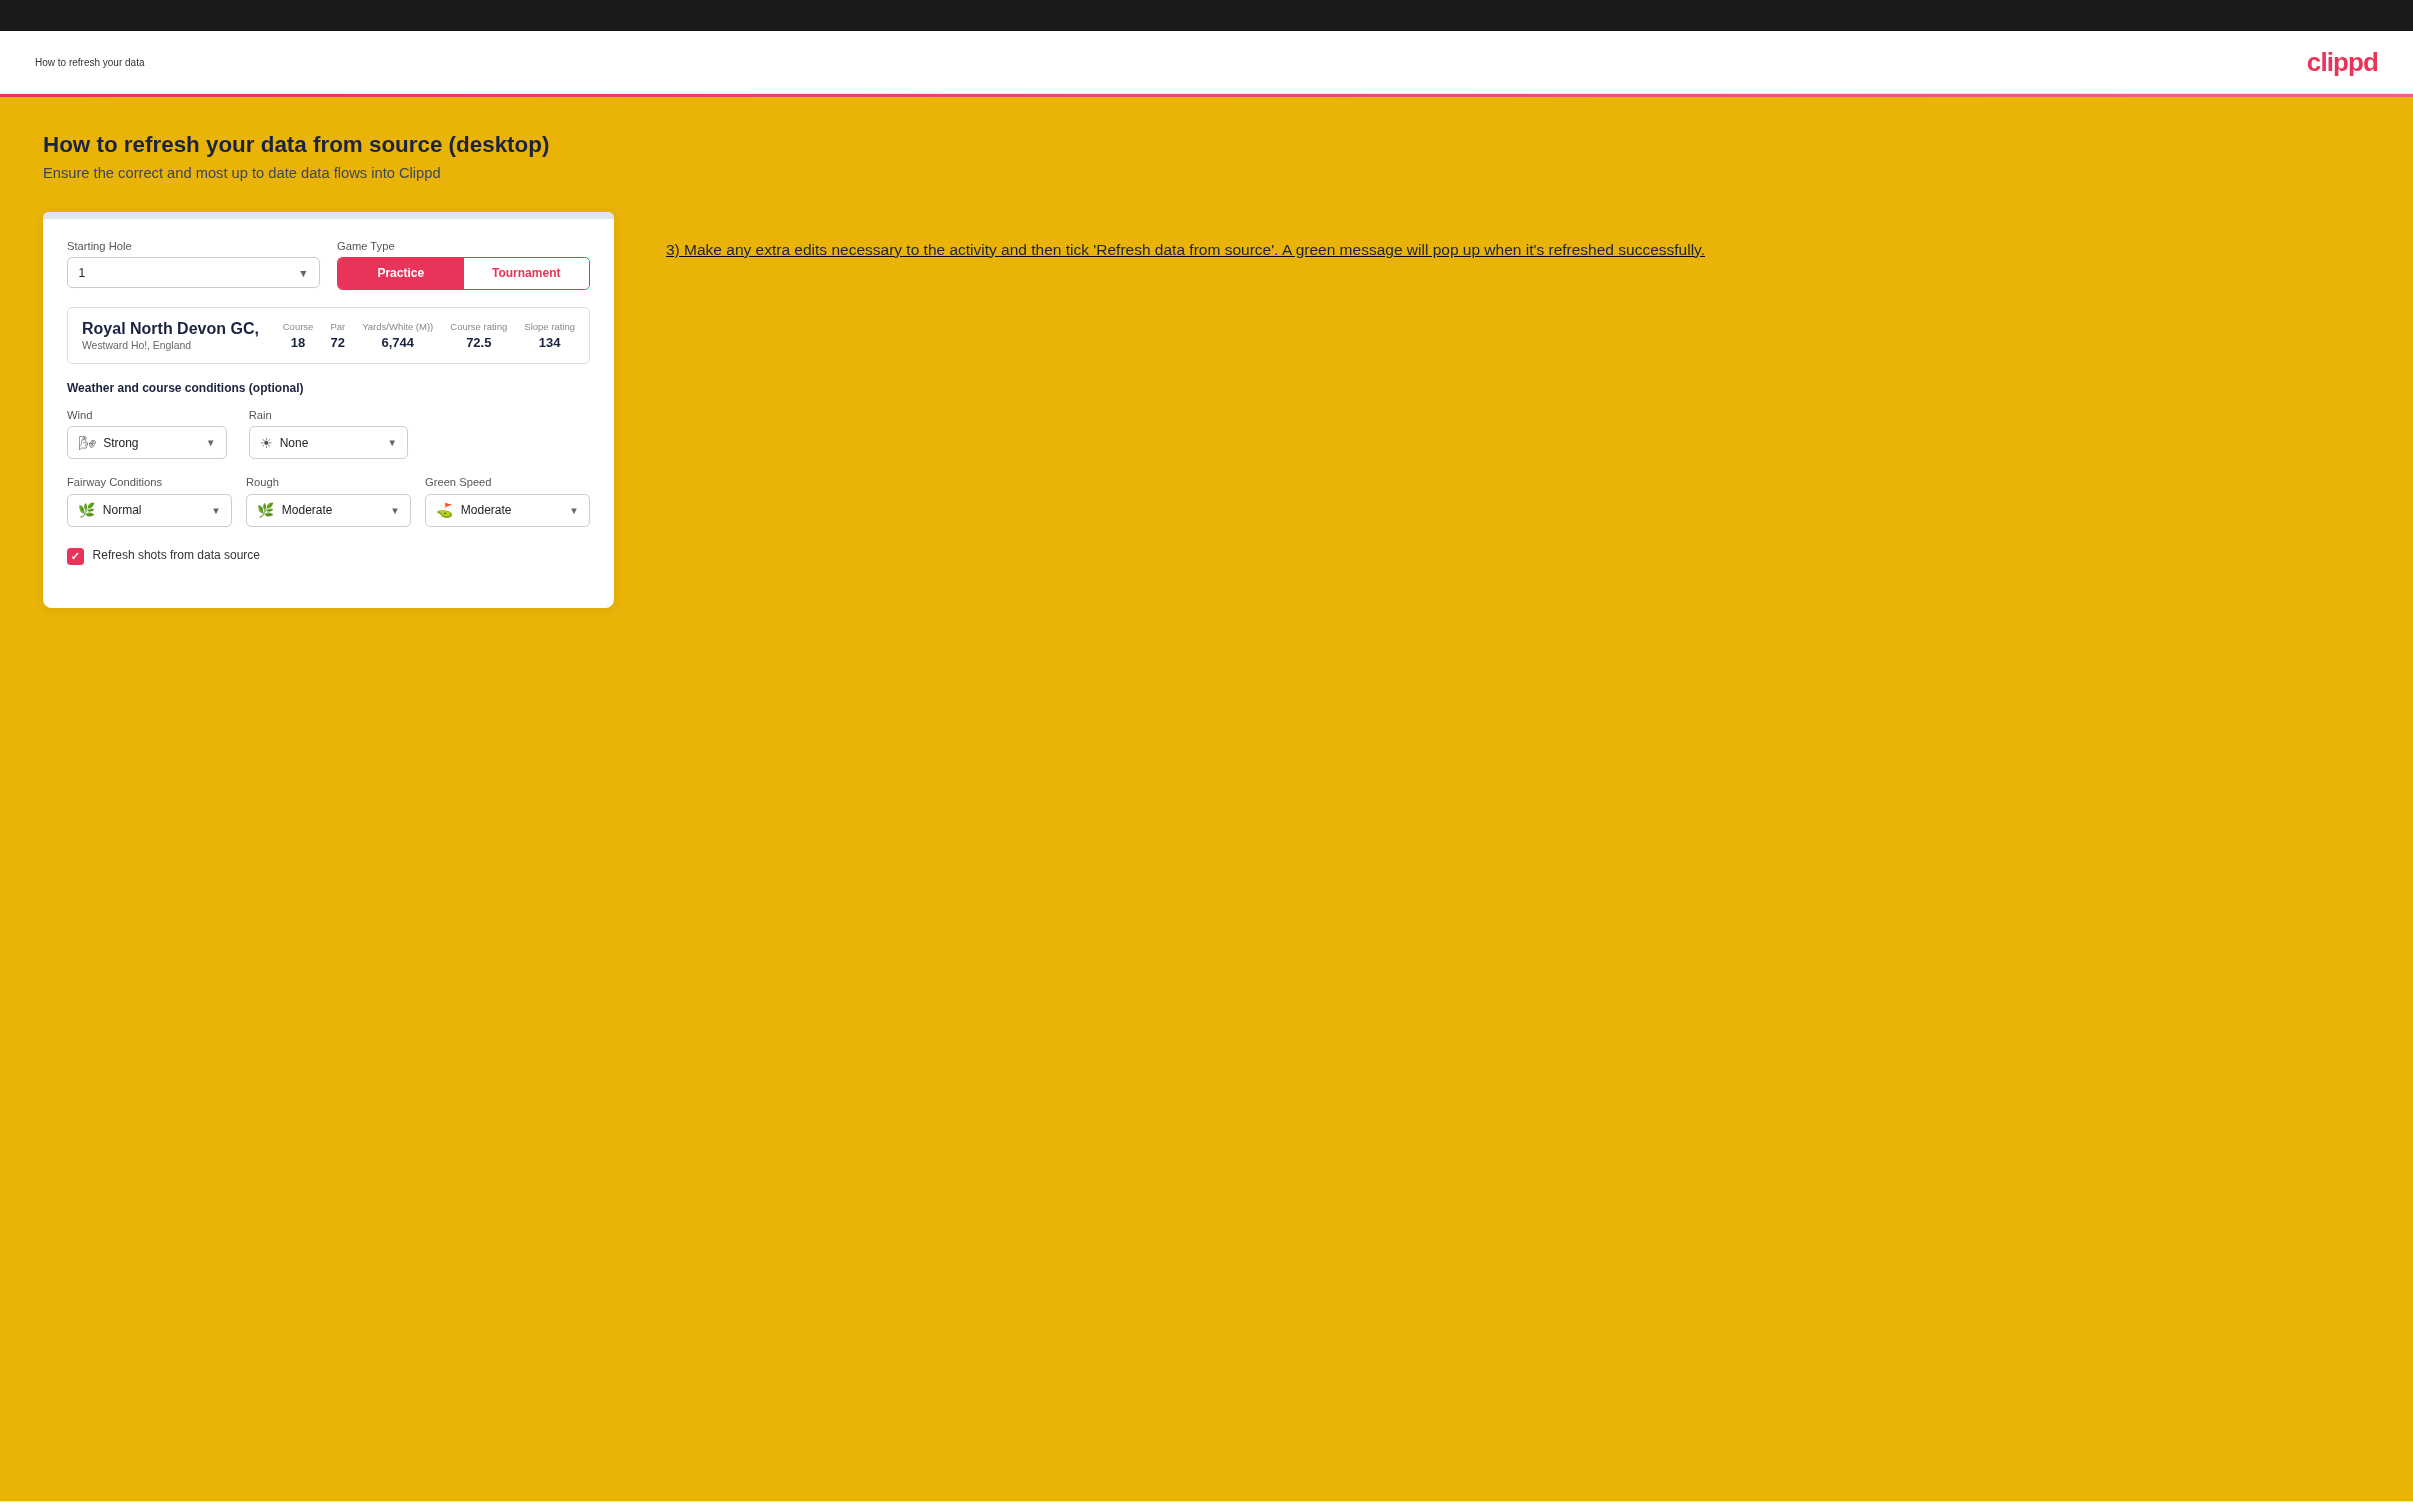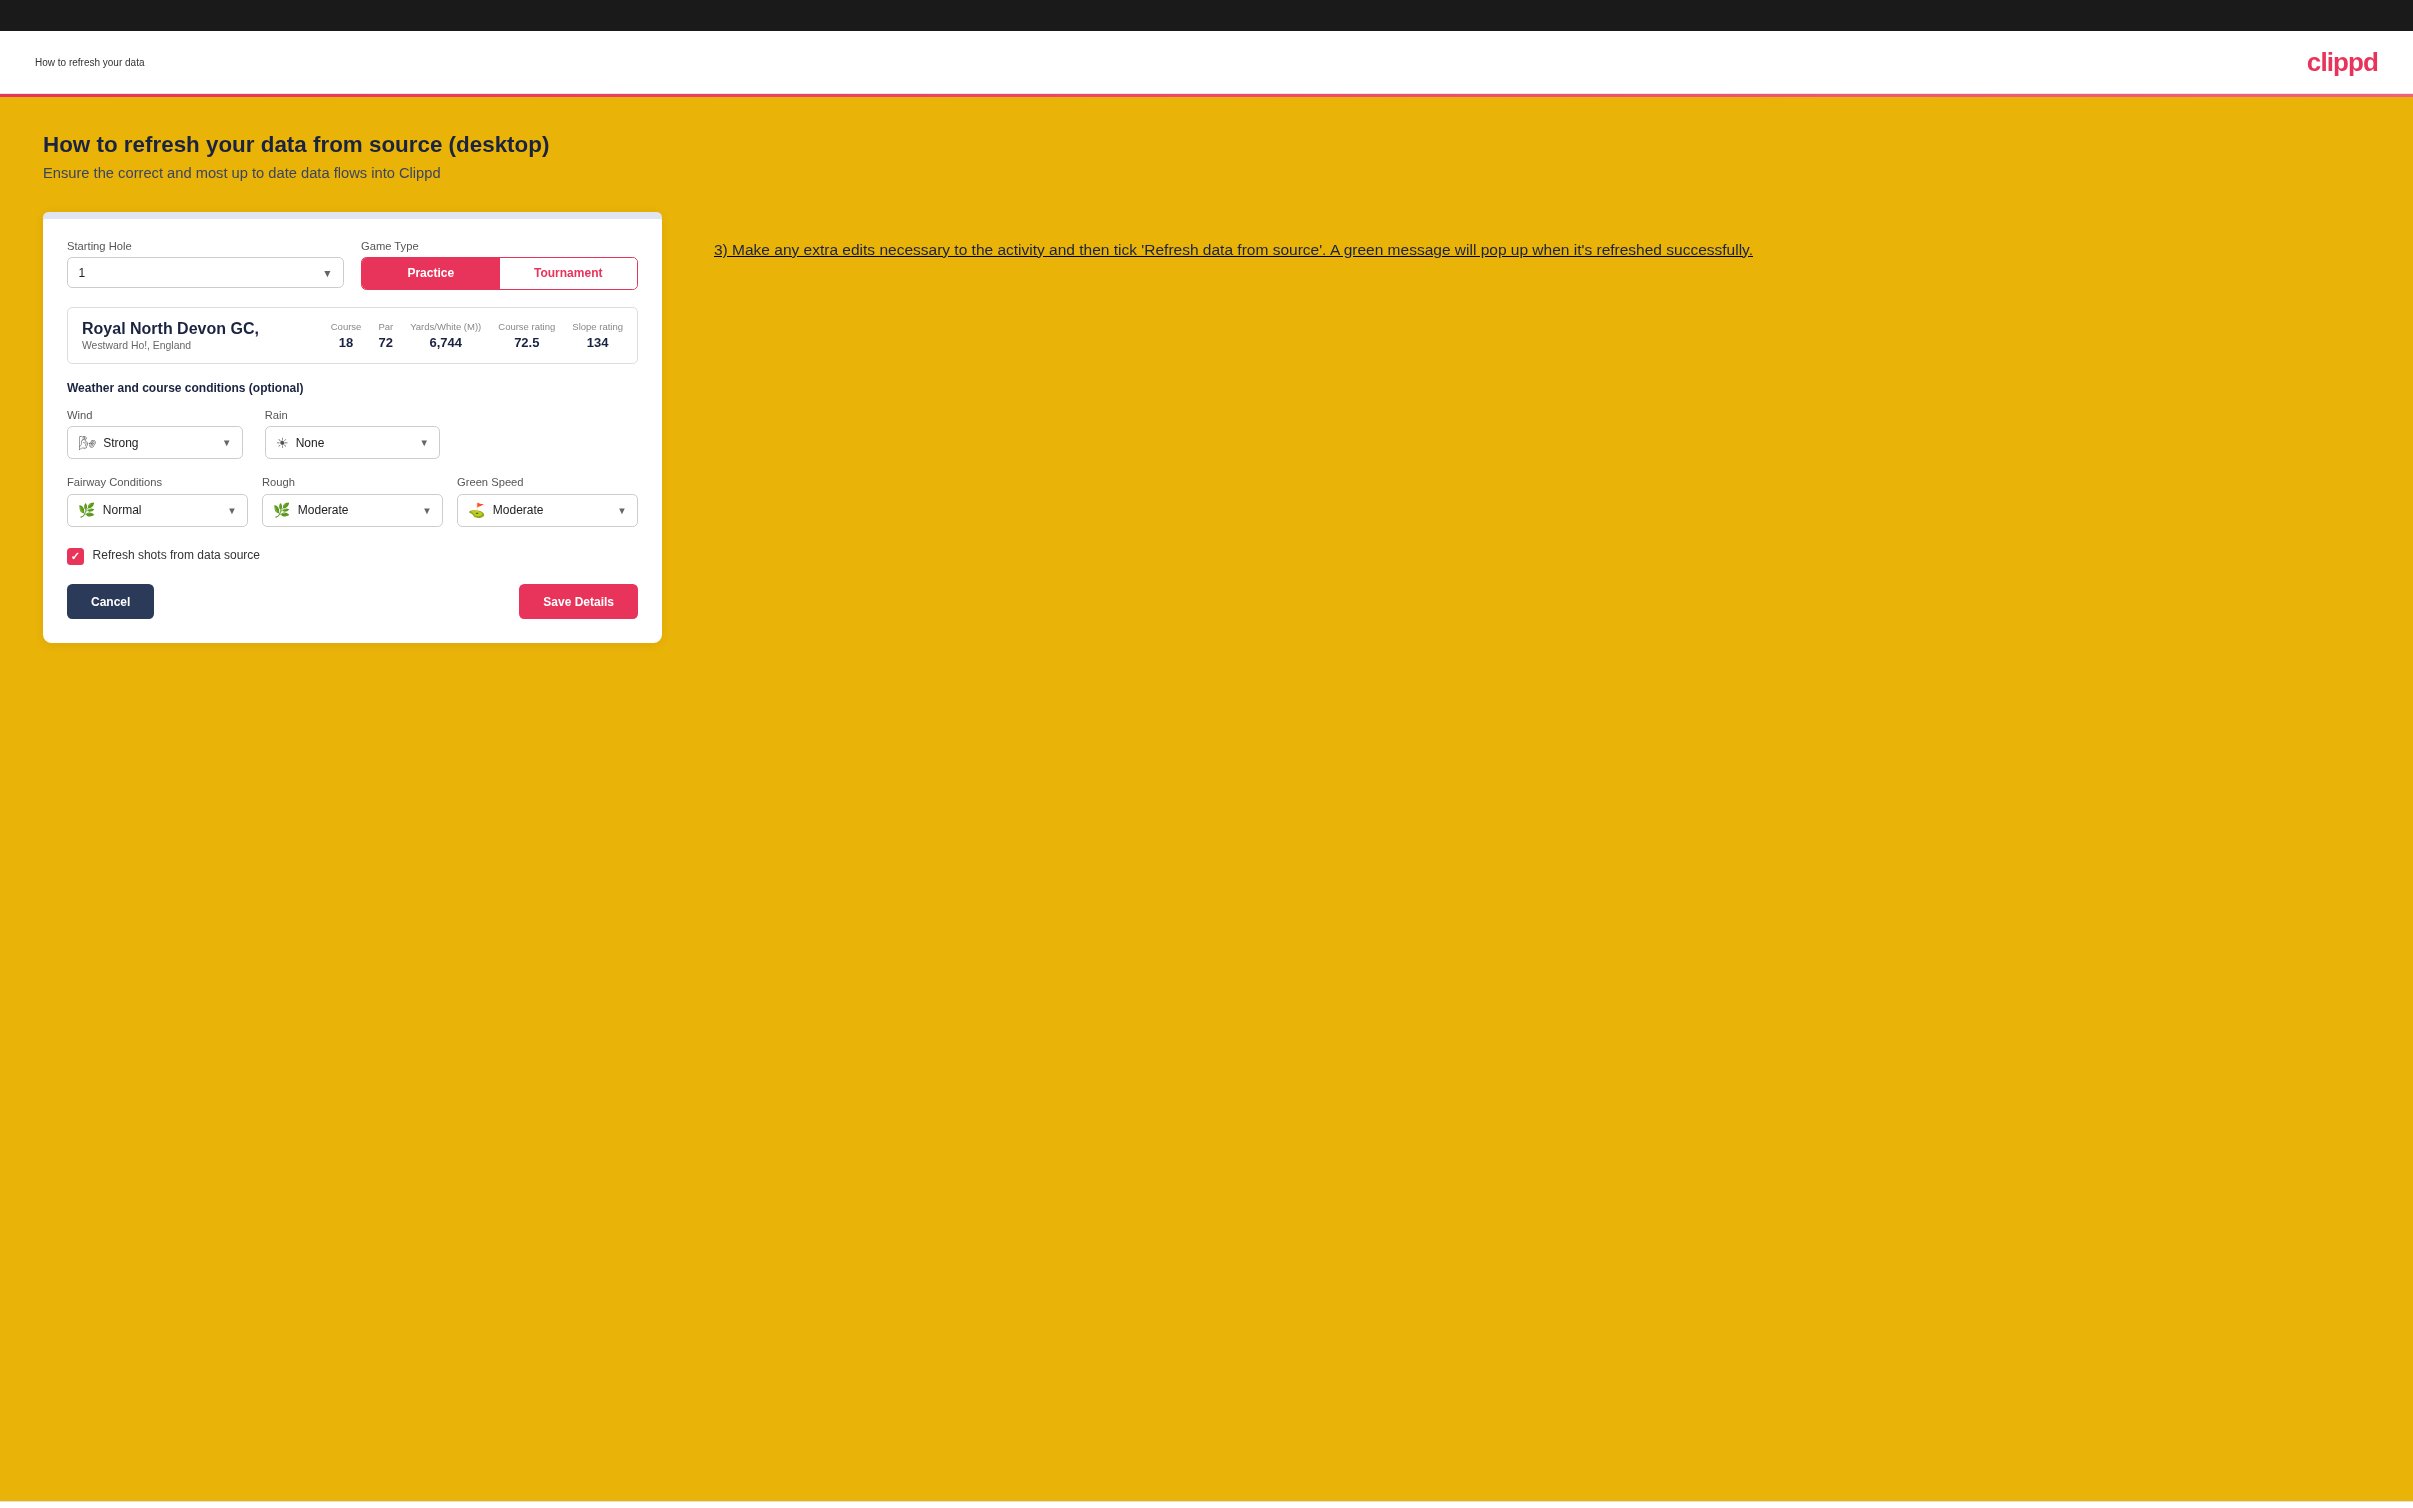--- a/index.html
+++ b/index.html
@@ -52,21 +52,21 @@
     }
     .content-layout {
       display: flex;
       gap: 52px;
       align-items: flex-start;
     }
     .form-card {
       background: #fff;
       border-radius: 8.6px;
       padding: 24px 24px 24px 24px;
-      width: 619px;
+      width: 571px;
       box-shadow: 0 1.7px 10.4px rgba(0,0,0,0.07);
     }
     .form-card-top-strip {
       height: 7px;
       background: #e0e5ef;
       border-radius: 5.2px 5.2px 0 0;
       margin: -24px -24px 21px -24px;
     }
     .row-two-col {
       display: flex;
@@ -383,24 +383,20 @@
             <span class="dropdown-chevron">▼</span>
           </div>
         </div>
       </div>
 
       <div class="checkbox-row">
         <div class="checkbox-styled"></div>
         <span class="checkbox-label">Refresh shots from data source</span>
       </div>
 
-      <div class="button-row">
-        <button class="btn-cancel">Cancel</button>
-        <button class="btn-save">Save Details</button>
-      </div>
     </div>
 
     <div class="side-description">
       <p class="side-desc-text">3) Make any extra edits necessary to the activity and then tick 'Refresh data from source'. A green message will pop up when it's refreshed successfully.</p>
     </div>
   </div>
 </div>
 
 <div class="footer">
   

